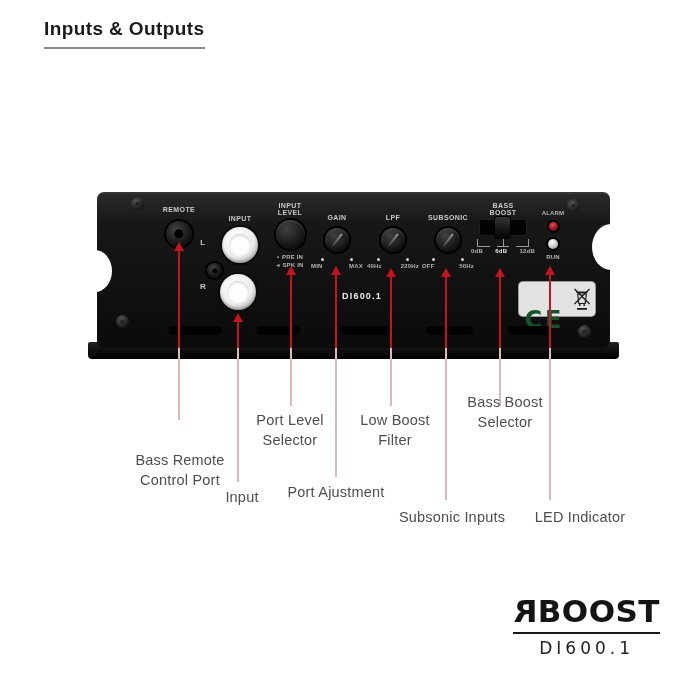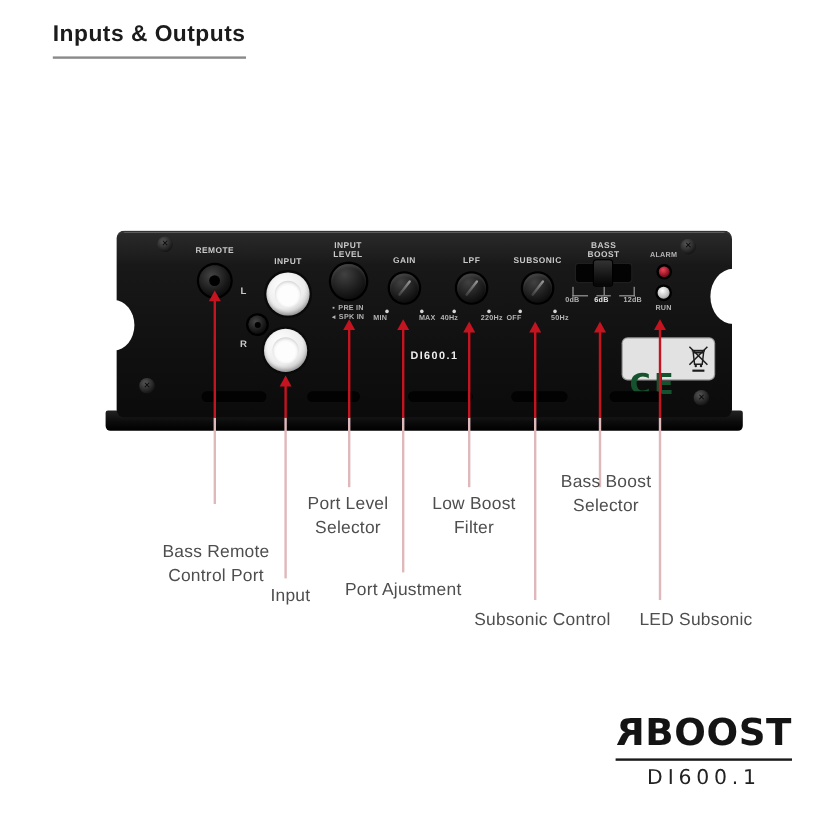--- a/index.html
+++ b/index.html
@@ -282,20 +282,20 @@
 
 <div class="arrow-head" style="left:545px;top:266px;"></div>
 <div class="arrow-seg" style="left:549px;top:274px;height:74px;"></div>
 <div class="leader" style="left:549px;top:348px;height:152px;"></div>
 
 <div class="co-label" style="left:110px;top:426px;width:140px;margin-top:24px;">Bass Remote Control Port</div>
 <div class="co-label" style="left:207px;top:487px;width:70px;">Input</div>
 <div class="co-label" style="left:230px;top:410px;width:120px;">Port Level Selector</div>
 <div class="co-label" style="left:261px;top:482px;width:150px;">Port Ajustment</div>
 <div class="co-label" style="left:345px;top:410px;width:100px;">Low Boost Filter</div>
-<div class="co-label" style="left:377px;top:507px;width:150px;">Subsonic Control</div>
+<div class="co-label" style="left:377px;top:507px;width:150px;">Subsonic Inputs</div>
 <div class="co-label" style="left:450px;top:392px;width:110px;">Bass Boost Selector</div>
-<div class="co-label" style="left:515px;top:507px;width:130px;">LED Subsonic</div>
+<div class="co-label" style="left:515px;top:507px;width:130px;">LED Indicator</div>
 
 <div class="brand">
   <div class="brand-name"><span class="flip">R</span><span>BOOST</span></div>
   <div class="brand-model">DI600.1</div>
 </div>
 
 </body></html>

